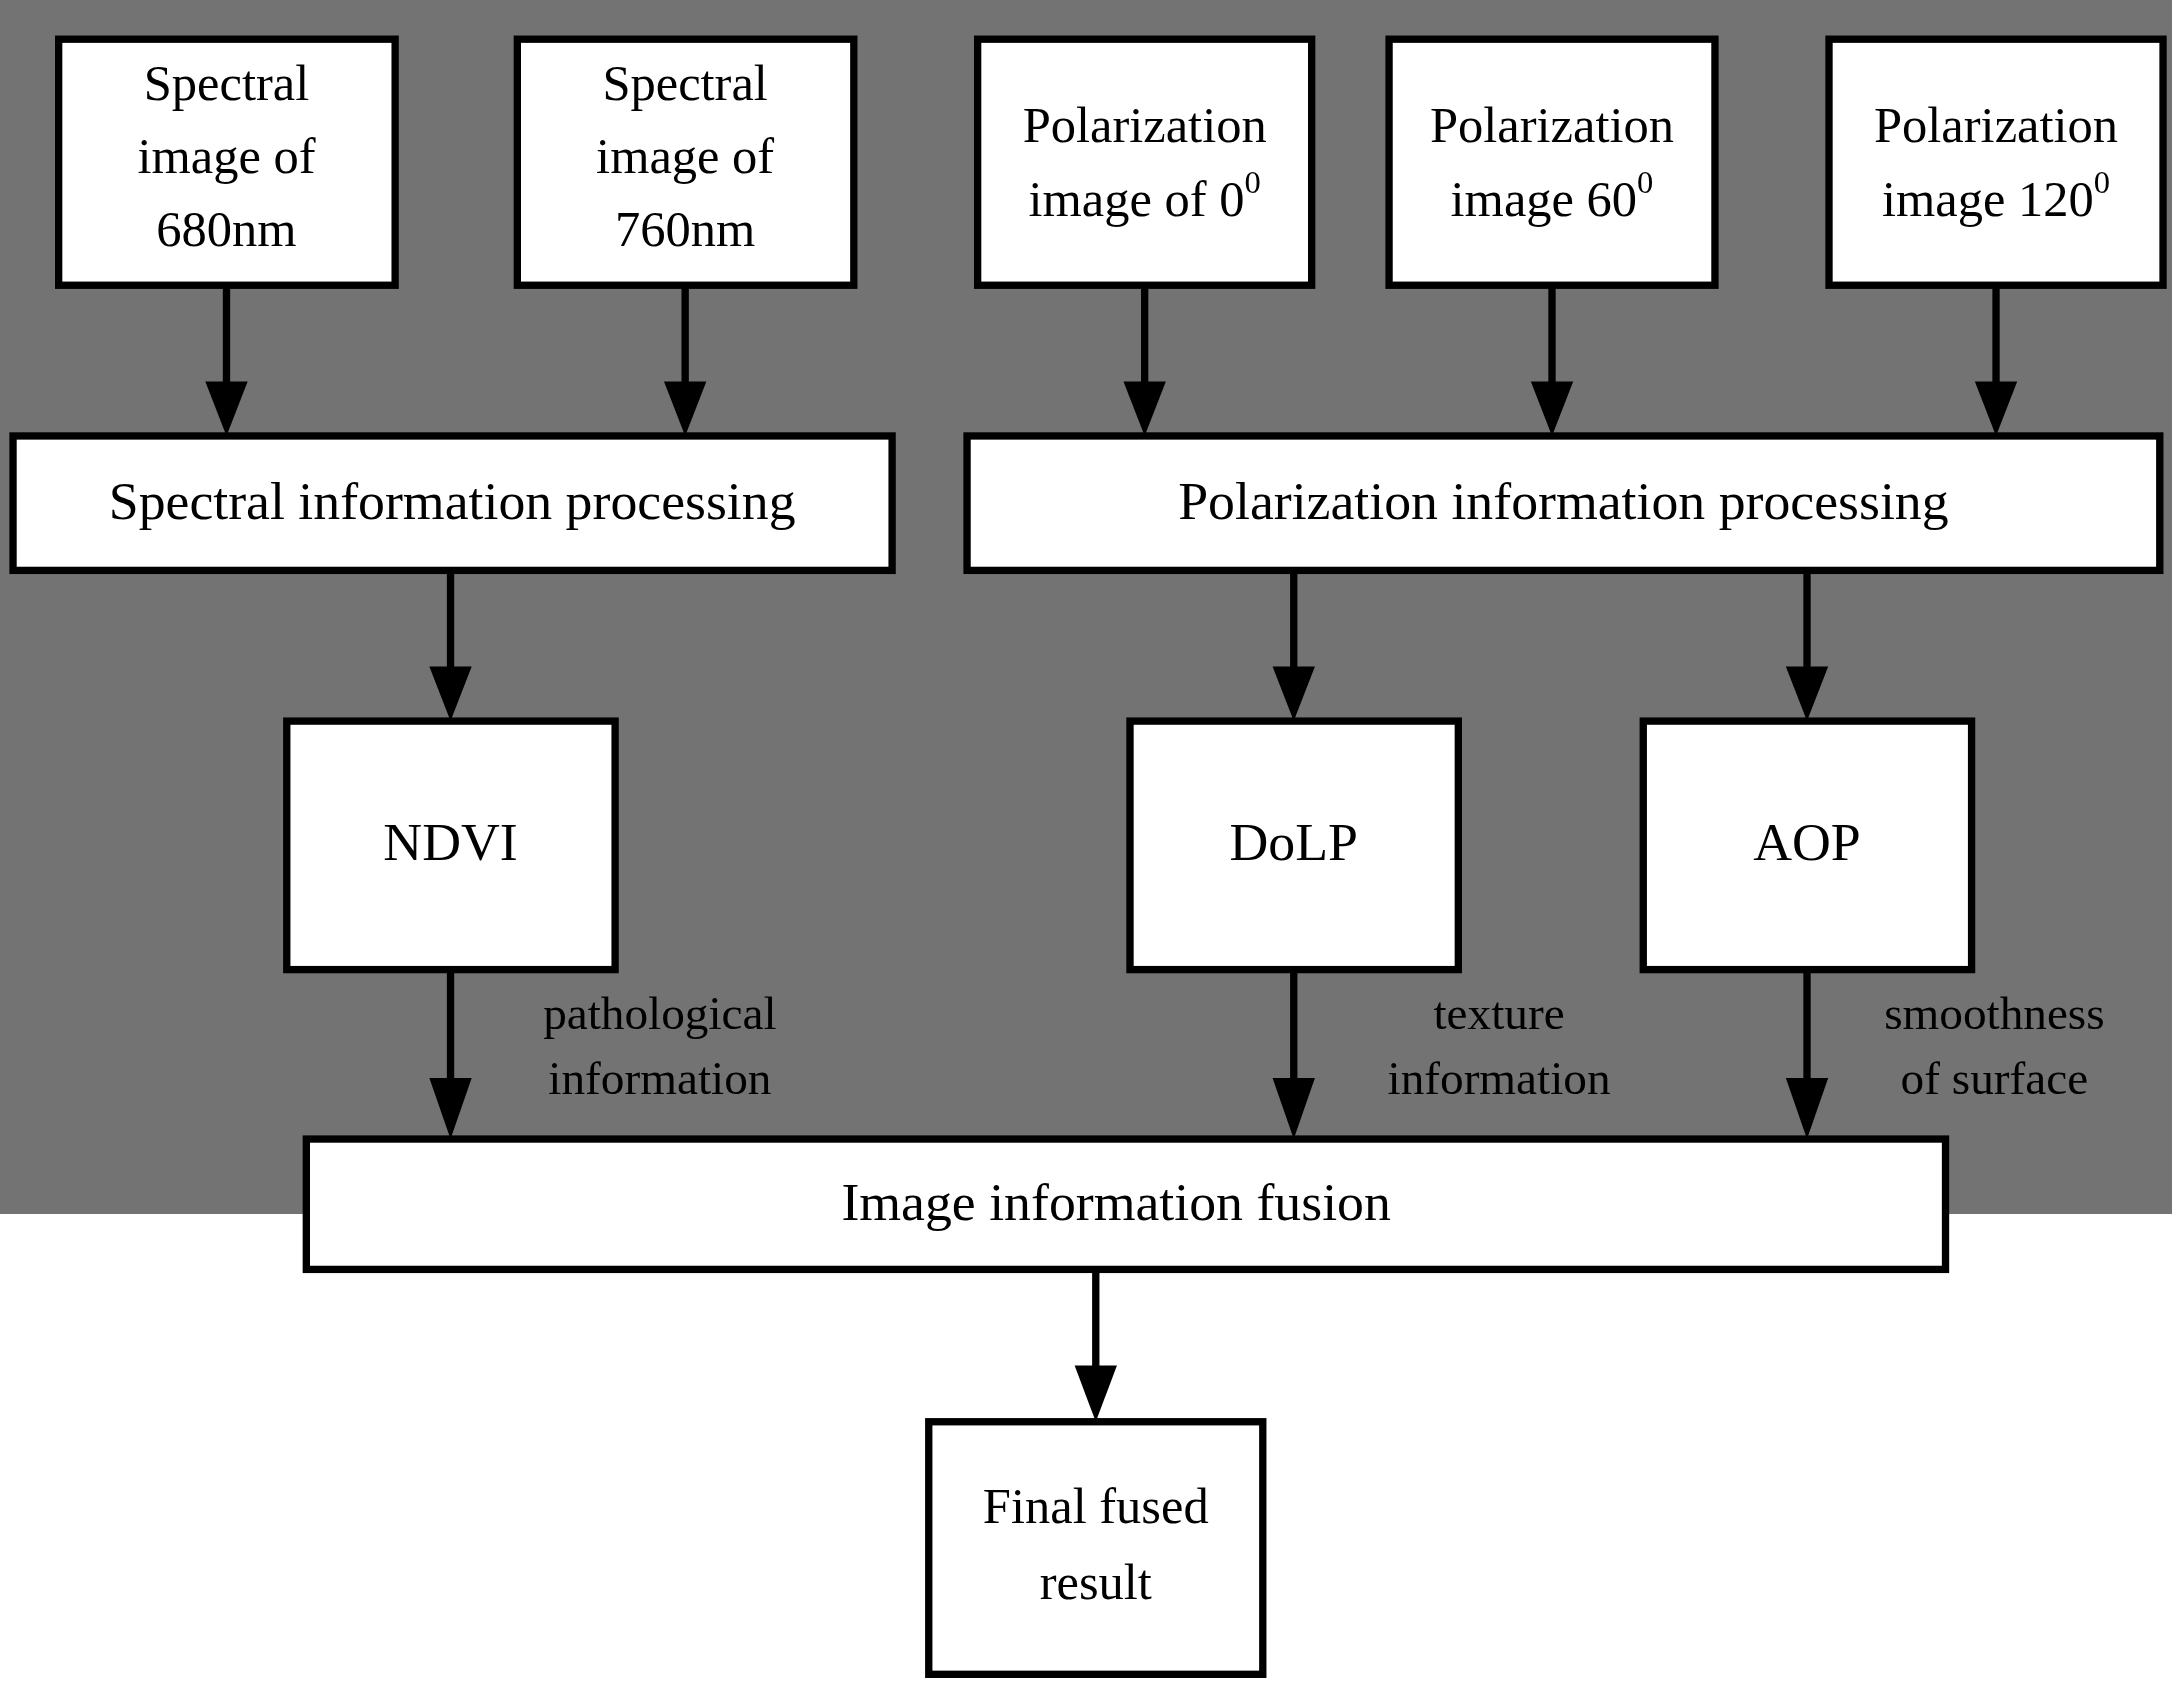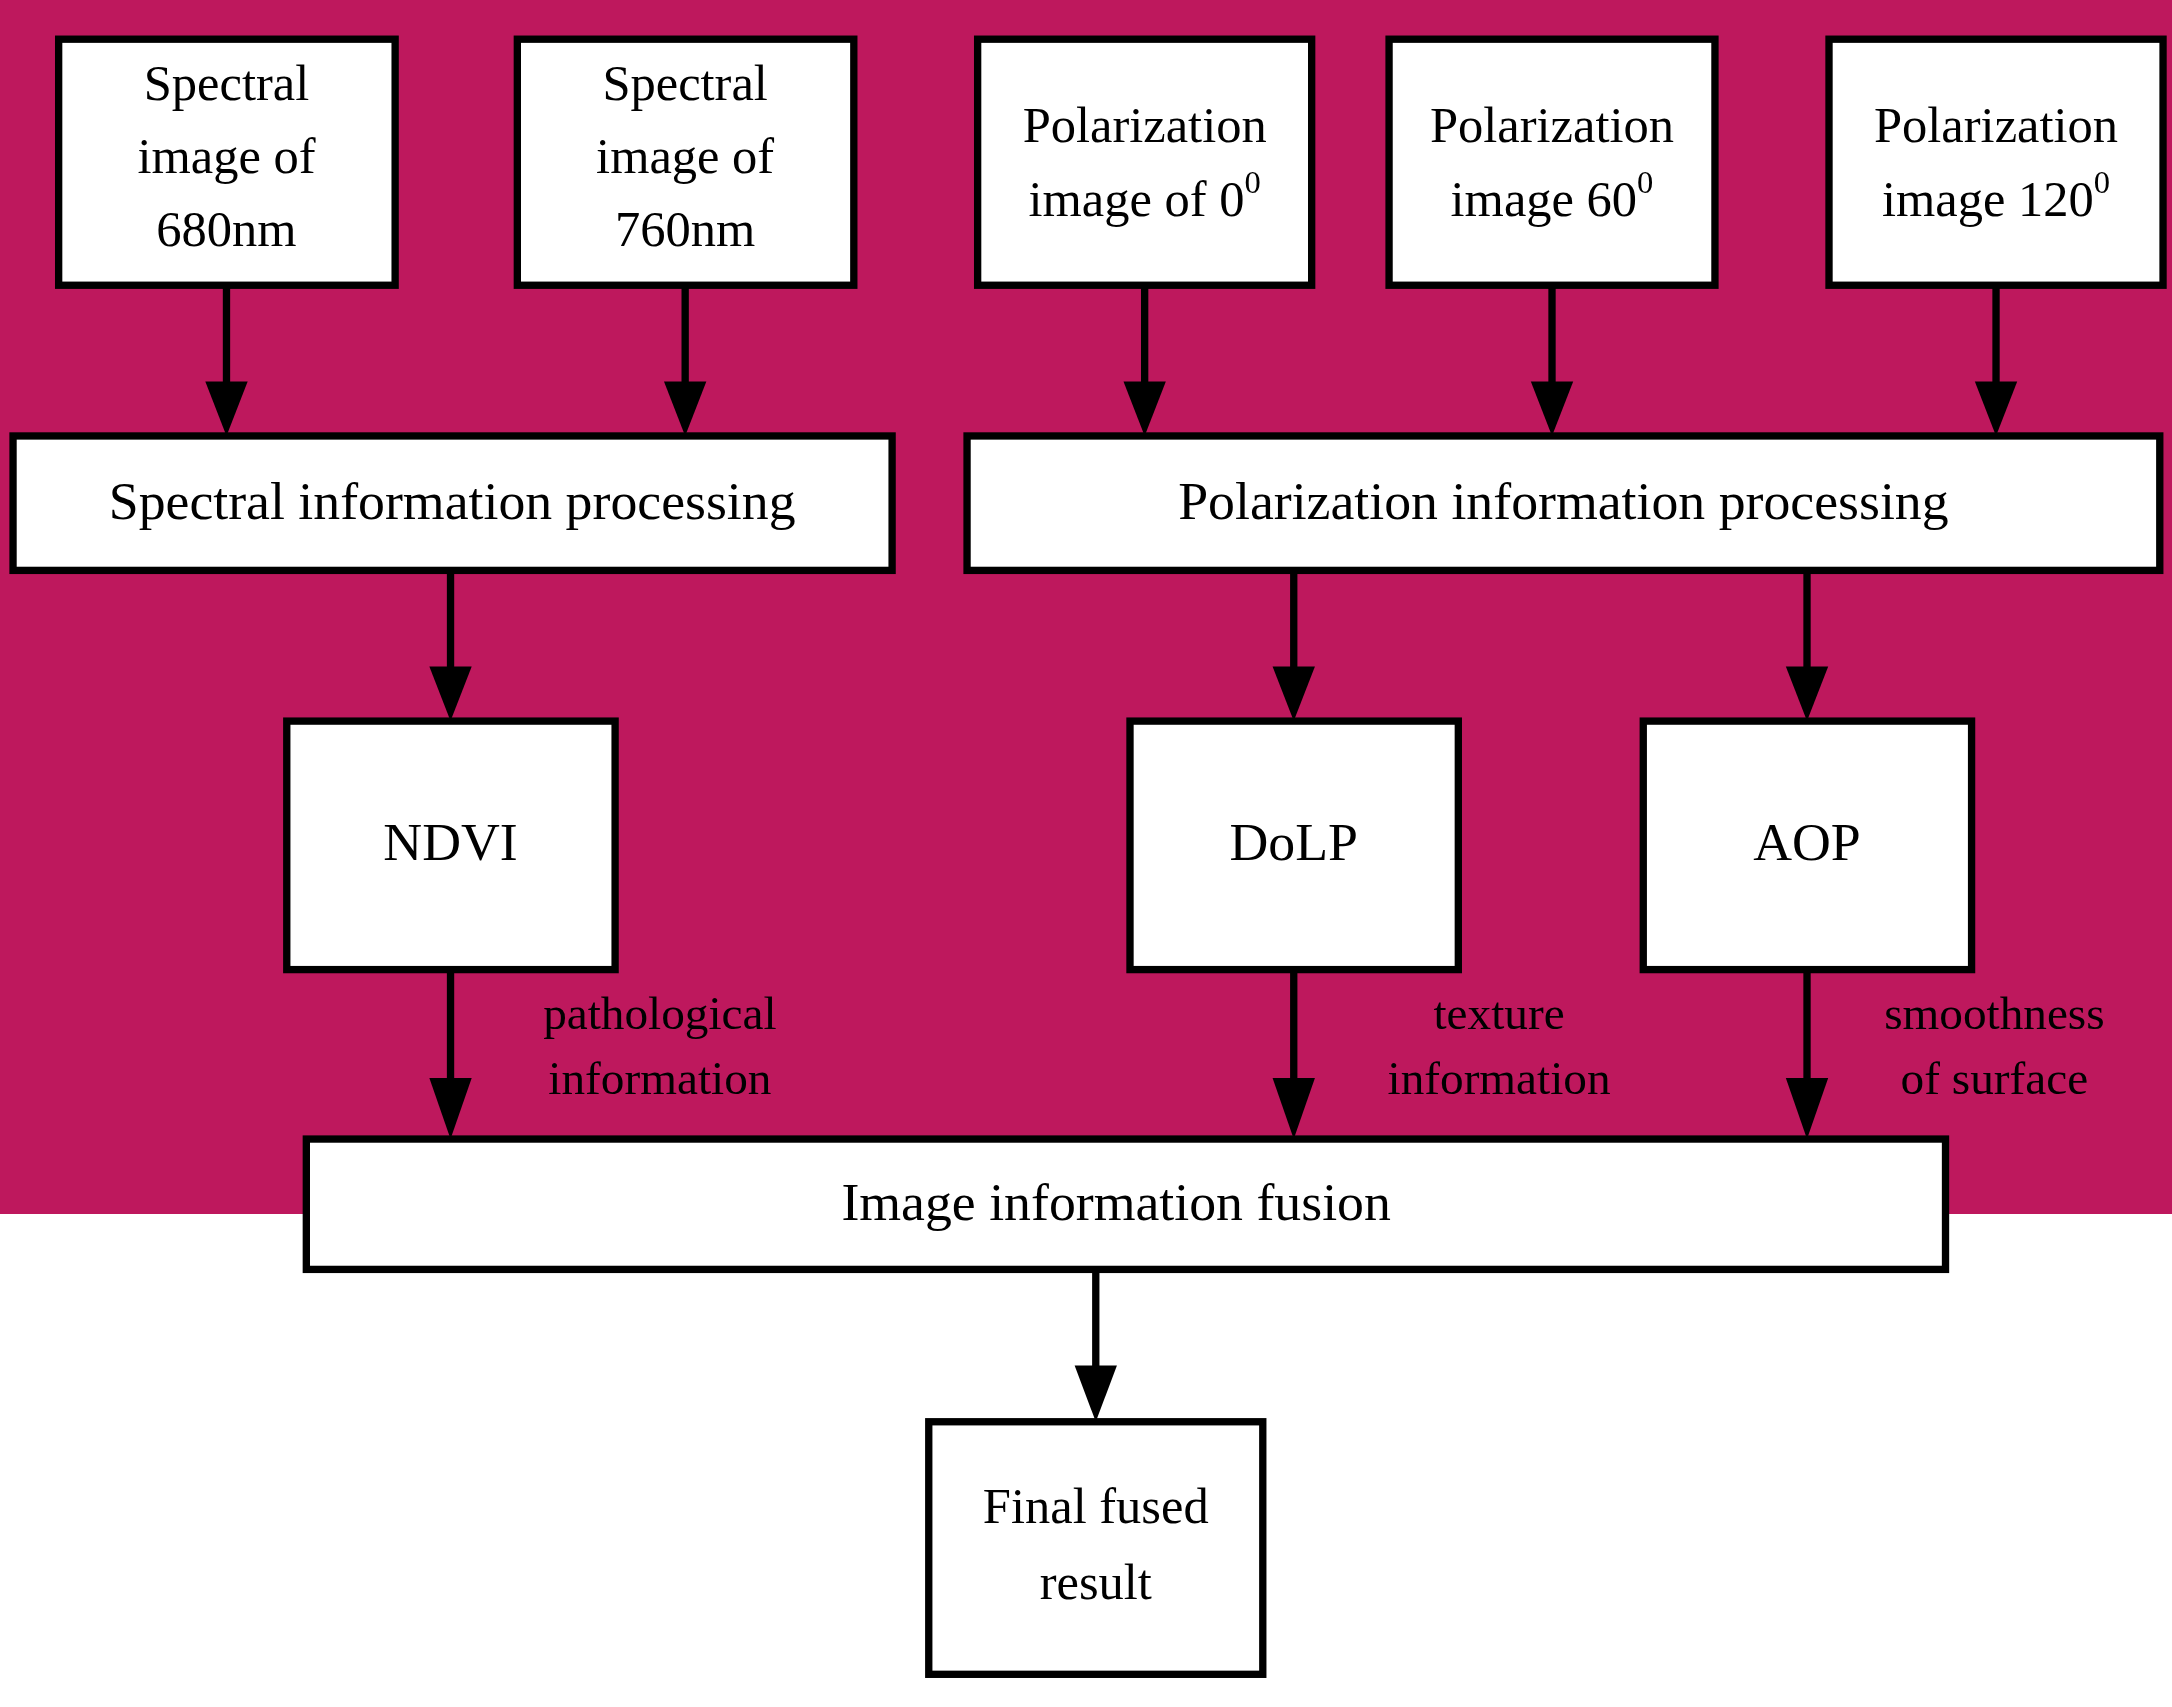--- a/index.html
+++ b/index.html
@@ -11,21 +11,21 @@
   body {
     width: 2172px;
     height: 1707px;
     overflow: hidden;
     font-family: "Liberation Serif", "DejaVu Serif", serif;
   }
   #flowchart-root {
     position: relative;
     width: 2172px;
     height: 1214px;
-    background: #be185d;
+    background: #737373;
   }
   svg#diagram {
     position: absolute;
     left: 0;
     top: 0;
     width: 2172px;
     height: 1707px;
     display: block;
   }
   .node-box {

